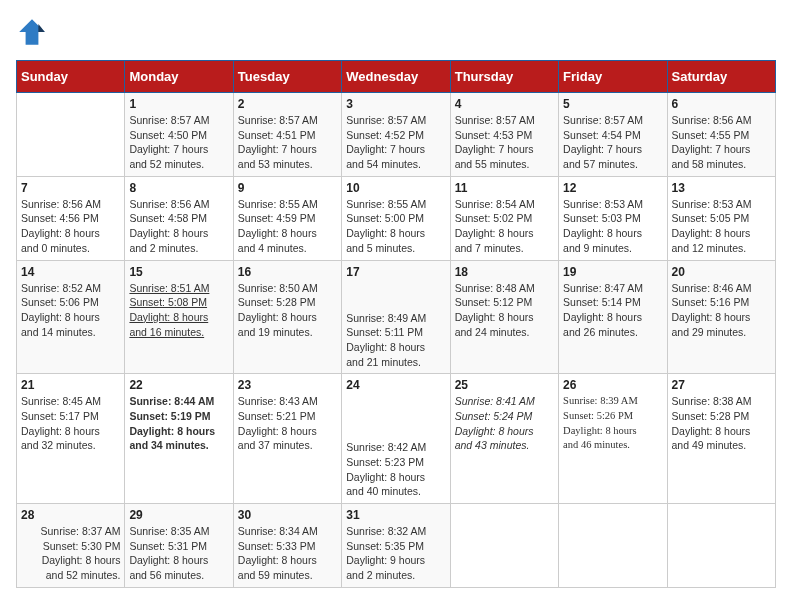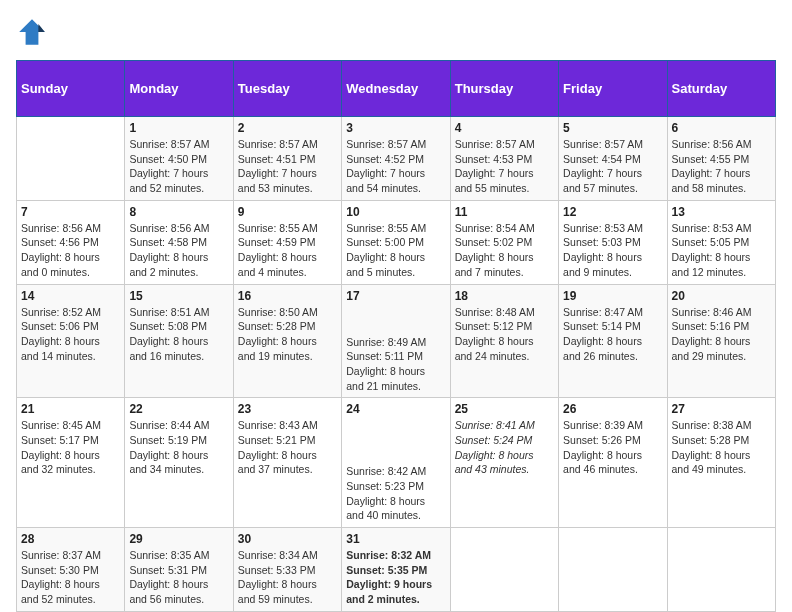--- a/index.html
+++ b/index.html
@@ -46,23 +46,23 @@
       font-size: 16px;
       font-weight: normal;
       color: #555;
     }
     table {
       width: 100%;
       border-collapse: collapse;
       font-size: 11px;
     }
     thead tr th {
-      background-color: #6d28d9;
+      background-color: #b91c1c;
       color: #fff;
-      padding: 20px 4px;
+      padding: 8px 4px;
       text-align: left;
       font-size: 13px;
       font-weight: bold;
       border: 1px solid #2060a0;
     }
     tbody tr td {
       border: 1px solid #ccc;
       padding: 4px 4px;
       vertical-align: top;
       width: 108px;
@@ -222,21 +222,21 @@
       <tr>
         <td>
           <span class="day-num">14</span>
           <div class="day-info" style="white-space: pre-line;">Sunrise: 8:52 AM
 Sunset: 5:06 PM
 Daylight: 8 hours
 and 14 minutes.</div>
         </td>
         <td>
           <span class="day-num">15</span>
-          <div class="day-info" style="white-space: pre-line;">Sunrise: 8:51 AM
+          <div class="day-info" style="white-space: pre-line; text-decoration: underline;">Sunrise: 8:51 AM
 Sunset: 5:08 PM
 Daylight: 8 hours
 and 16 minutes.</div>
         </td>
         <td>
           <span class="day-num">16</span>
           <div class="day-info" style="white-space: pre-line;">Sunrise: 8:50 AM
 Sunset: 5:28 PM
 Daylight: 8 hours
 and 19 minutes.</div>
@@ -273,21 +273,21 @@
       <tr>
         <td>
           <span class="day-num">21</span>
           <div class="day-info" style="white-space: pre-line;">Sunrise: 8:45 AM
 Sunset: 5:17 PM
 Daylight: 8 hours
 and 32 minutes.</div>
         </td>
         <td>
           <span class="day-num">22</span>
-          <div class="day-info" style="white-space: pre-line;">Sunrise: 8:44 AM
+          <div class="day-info" style="white-space: pre-line; font-weight: bold;">Sunrise: 8:44 AM
 Sunset: 5:19 PM
 Daylight: 8 hours
 and 34 minutes.</div>
         </td>
         <td>
           <span class="day-num">23</span>
           <div class="day-info" style="white-space: pre-line;">Sunrise: 8:43 AM
 Sunset: 5:21 PM
 Daylight: 8 hours
 and 37 minutes.</div>
@@ -301,58 +301,58 @@
         </td>
         <td>
           <span class="day-num">25</span>
           <div class="day-info" style="white-space: pre-line; font-style: italic;">Sunrise: 8:41 AM
 Sunset: 5:24 PM
 Daylight: 8 hours
 and 43 minutes.</div>
         </td>
         <td>
           <span class="day-num">26</span>
-          <div class="day-info" style="white-space: pre-line;">Sunrise: 8:39 AM
+          <div class="day-info" style="white-space: pre-line; font-family: Liberation Serif, serif;">Sunrise: 8:39 AM
 Sunset: 5:26 PM
 Daylight: 8 hours
 and 46 minutes.</div>
         </td>
         <td>
           <span class="day-num">27</span>
           <div class="day-info" style="white-space: pre-line;">Sunrise: 8:38 AM
 Sunset: 5:28 PM
 Daylight: 8 hours
 and 49 minutes.</div>
         </td>
       </tr>
       <tr>
         <td>
           <span class="day-num">28</span>
-          <div class="day-info" style="white-space: pre-line;">Sunrise: 8:37 AM
+          <div class="day-info" style="white-space: pre-line; text-align: right;">Sunrise: 8:37 AM
 Sunset: 5:30 PM
 Daylight: 8 hours
 and 52 minutes.</div>
         </td>
         <td>
           <span class="day-num">29</span>
           <div class="day-info" style="white-space: pre-line;">Sunrise: 8:35 AM
 Sunset: 5:31 PM
 Daylight: 8 hours
 and 56 minutes.</div>
         </td>
         <td>
           <span class="day-num">30</span>
           <div class="day-info" style="white-space: pre-line;">Sunrise: 8:34 AM
 Sunset: 5:33 PM
 Daylight: 8 hours
 and 59 minutes.</div>
         </td>
         <td>
           <span class="day-num">31</span>
-          <div class="day-info" style="white-space: pre-line; font-weight: bold;">Sunrise: 8:32 AM
+          <div class="day-info" style="white-space: pre-line;">Sunrise: 8:32 AM
 Sunset: 5:35 PM
 Daylight: 9 hours
 and 2 minutes.</div>
         </td>
         <td class="empty-cell"></td>
         <td class="empty-cell"></td>
         <td class="empty-cell"></td>
       </tr>
     </tbody>
 </table>

